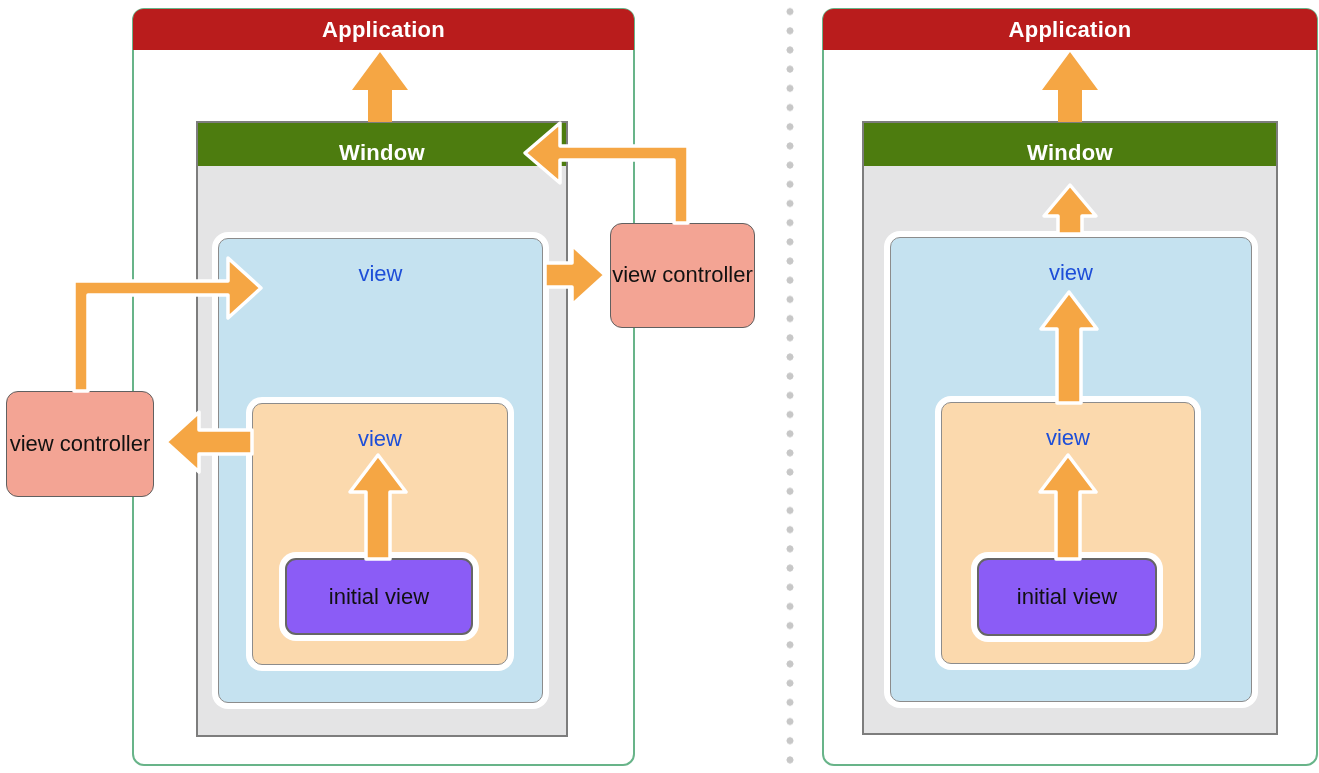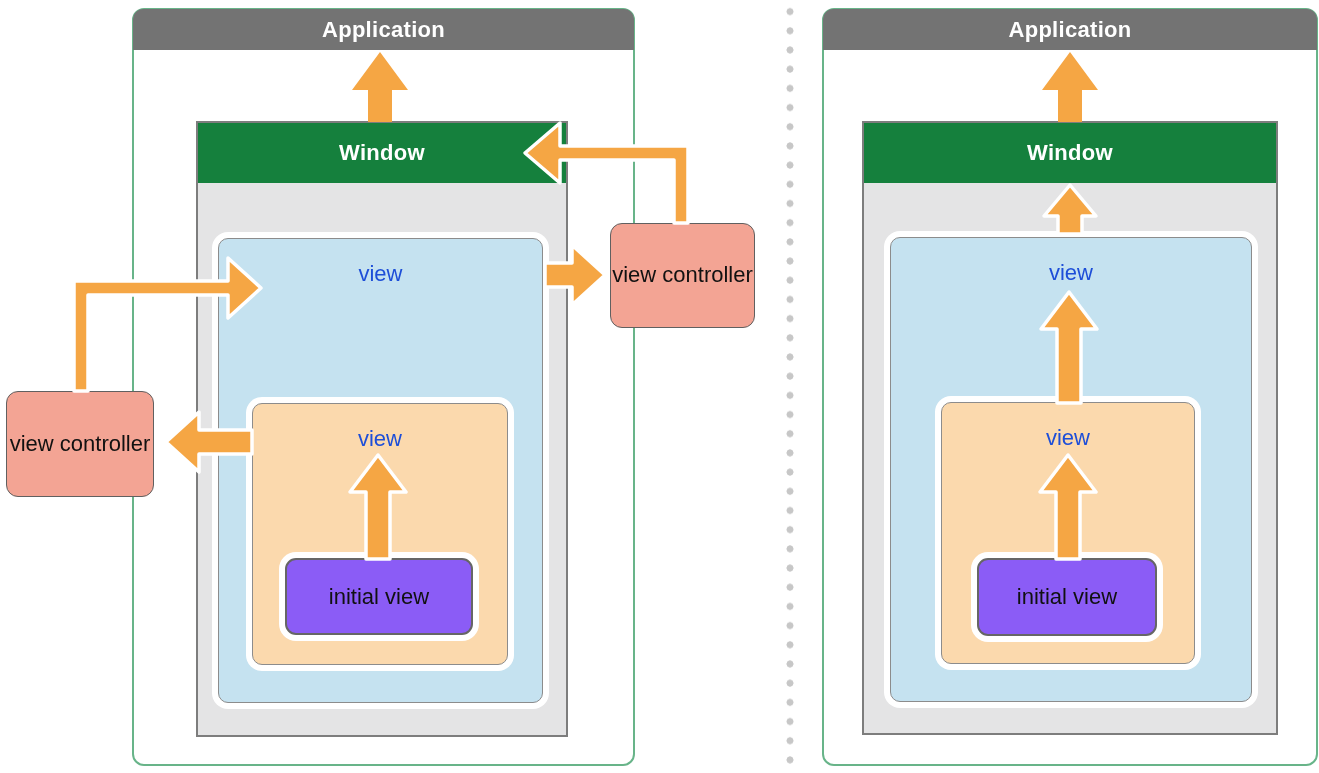--- a/index.html
+++ b/index.html
@@ -17,41 +17,41 @@
   .app-container {
     position: absolute;
     background: #ffffff;
     border: 2px solid #68b489;
     border-radius: 12px;
   }
   .app-header {
     position: absolute;
     top: -1px; left: -1px; right: -1px;
     height: 41px;
-    background: #737373;
+    background: #b91c1c;
     border-radius: 10px 10px 0 0;
     color: #ffffff;
     font-size: 22px;
     font-weight: bold;
     text-align: center;
     line-height: 41px;
     letter-spacing: 0.3px;
   }
 
   
   .window {
     position: absolute;
     background: #e4e4e5;
     border: 2px solid #7d7d7d;
   }
   .window-header {
     position: absolute;
     top: 0; left: 0; right: 0;
-    height: 60px;
-    background: #15803d;
+    height: 43px;
+    background: #4d7c0f;
     color: #ffffff;
     font-size: 22px;
     font-weight: bold;
     text-align: center;
     line-height: 60px;
     letter-spacing: 0.3px;
   }
 
   
   .view-box {

